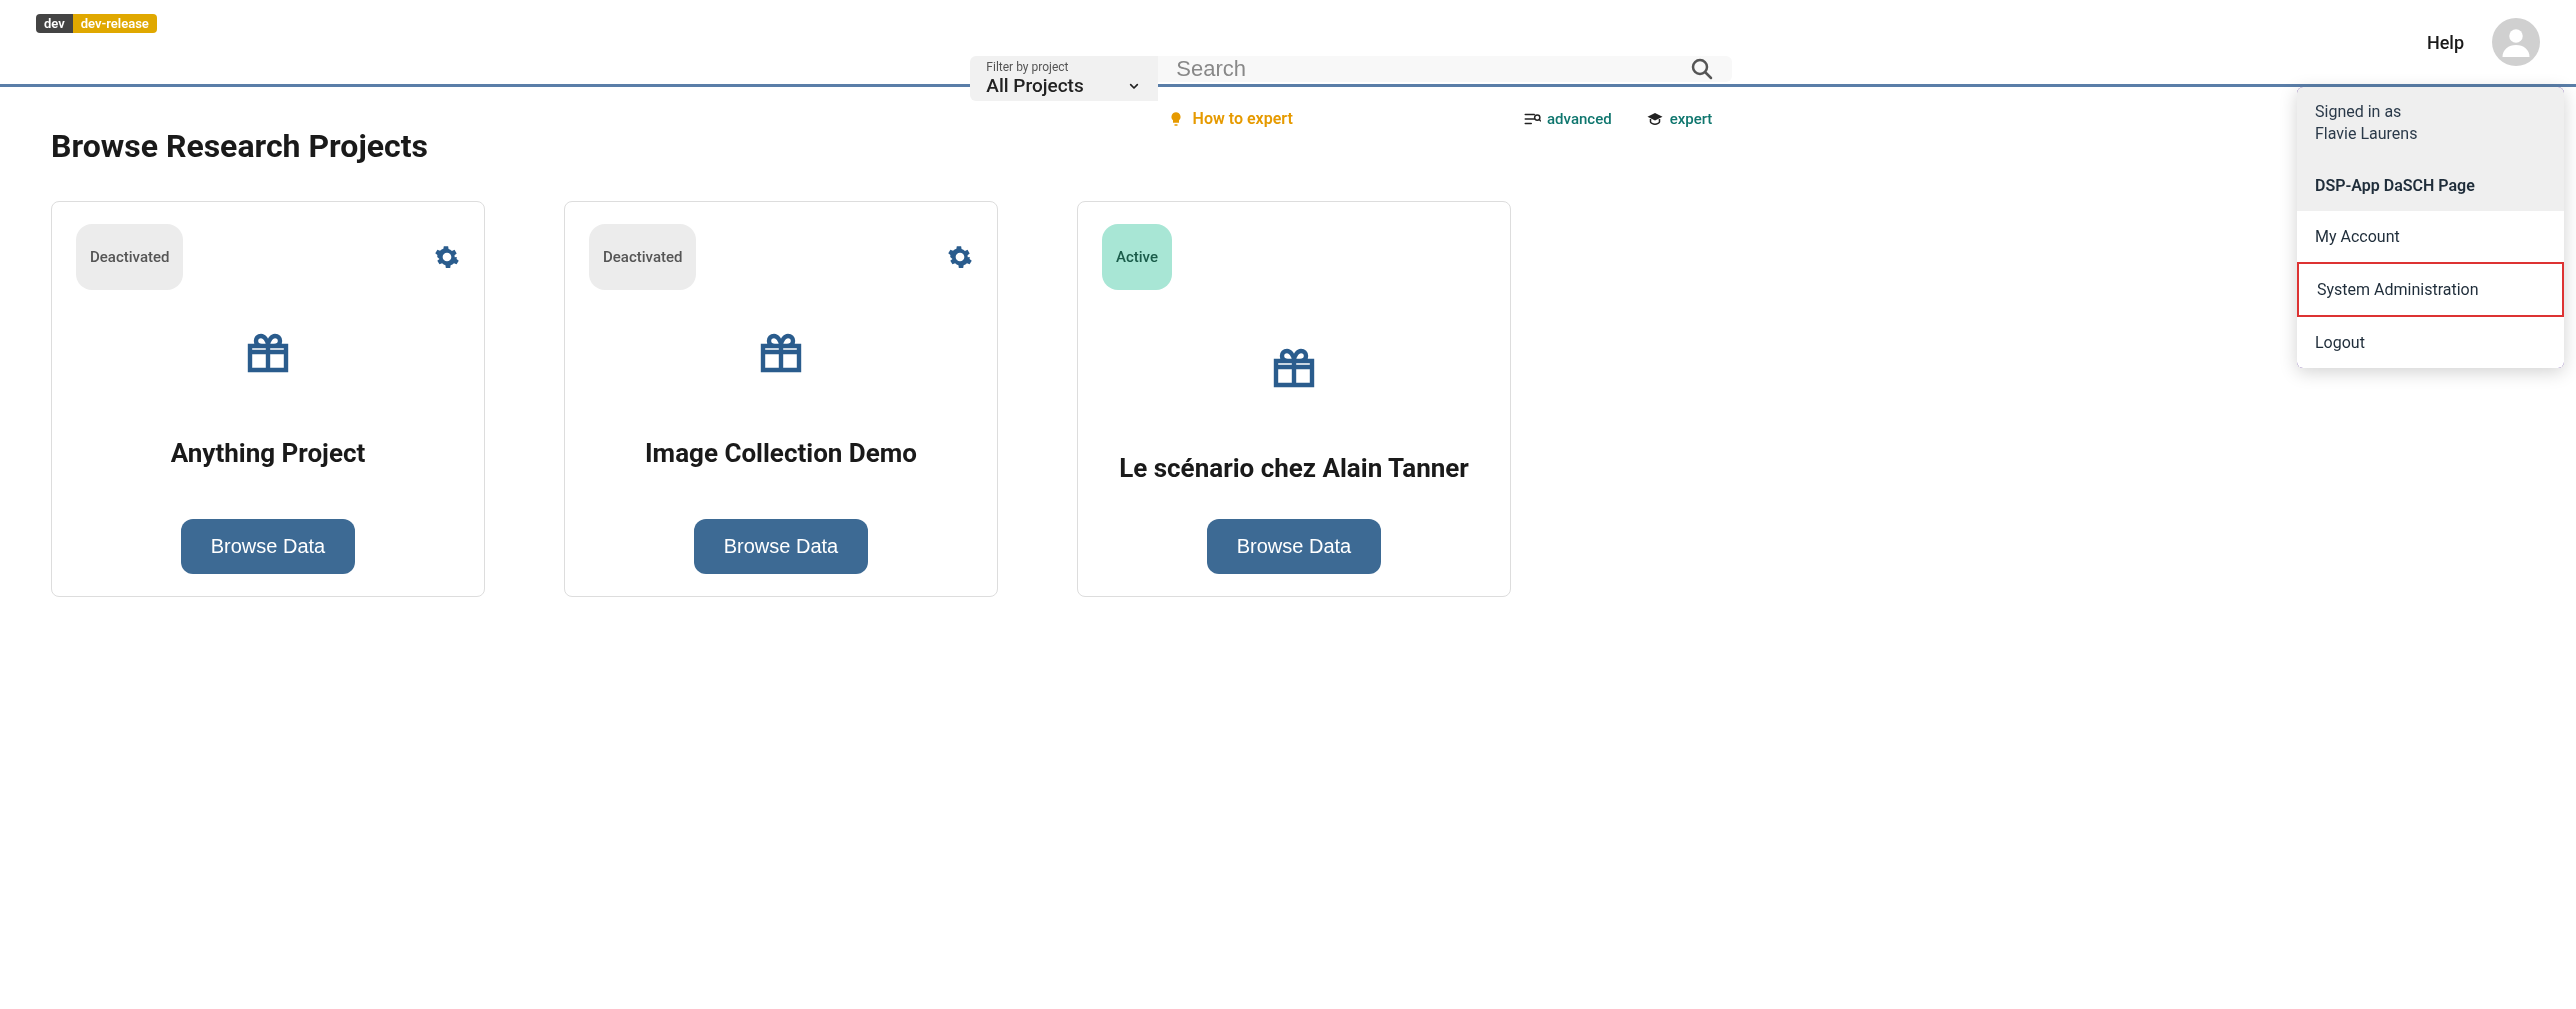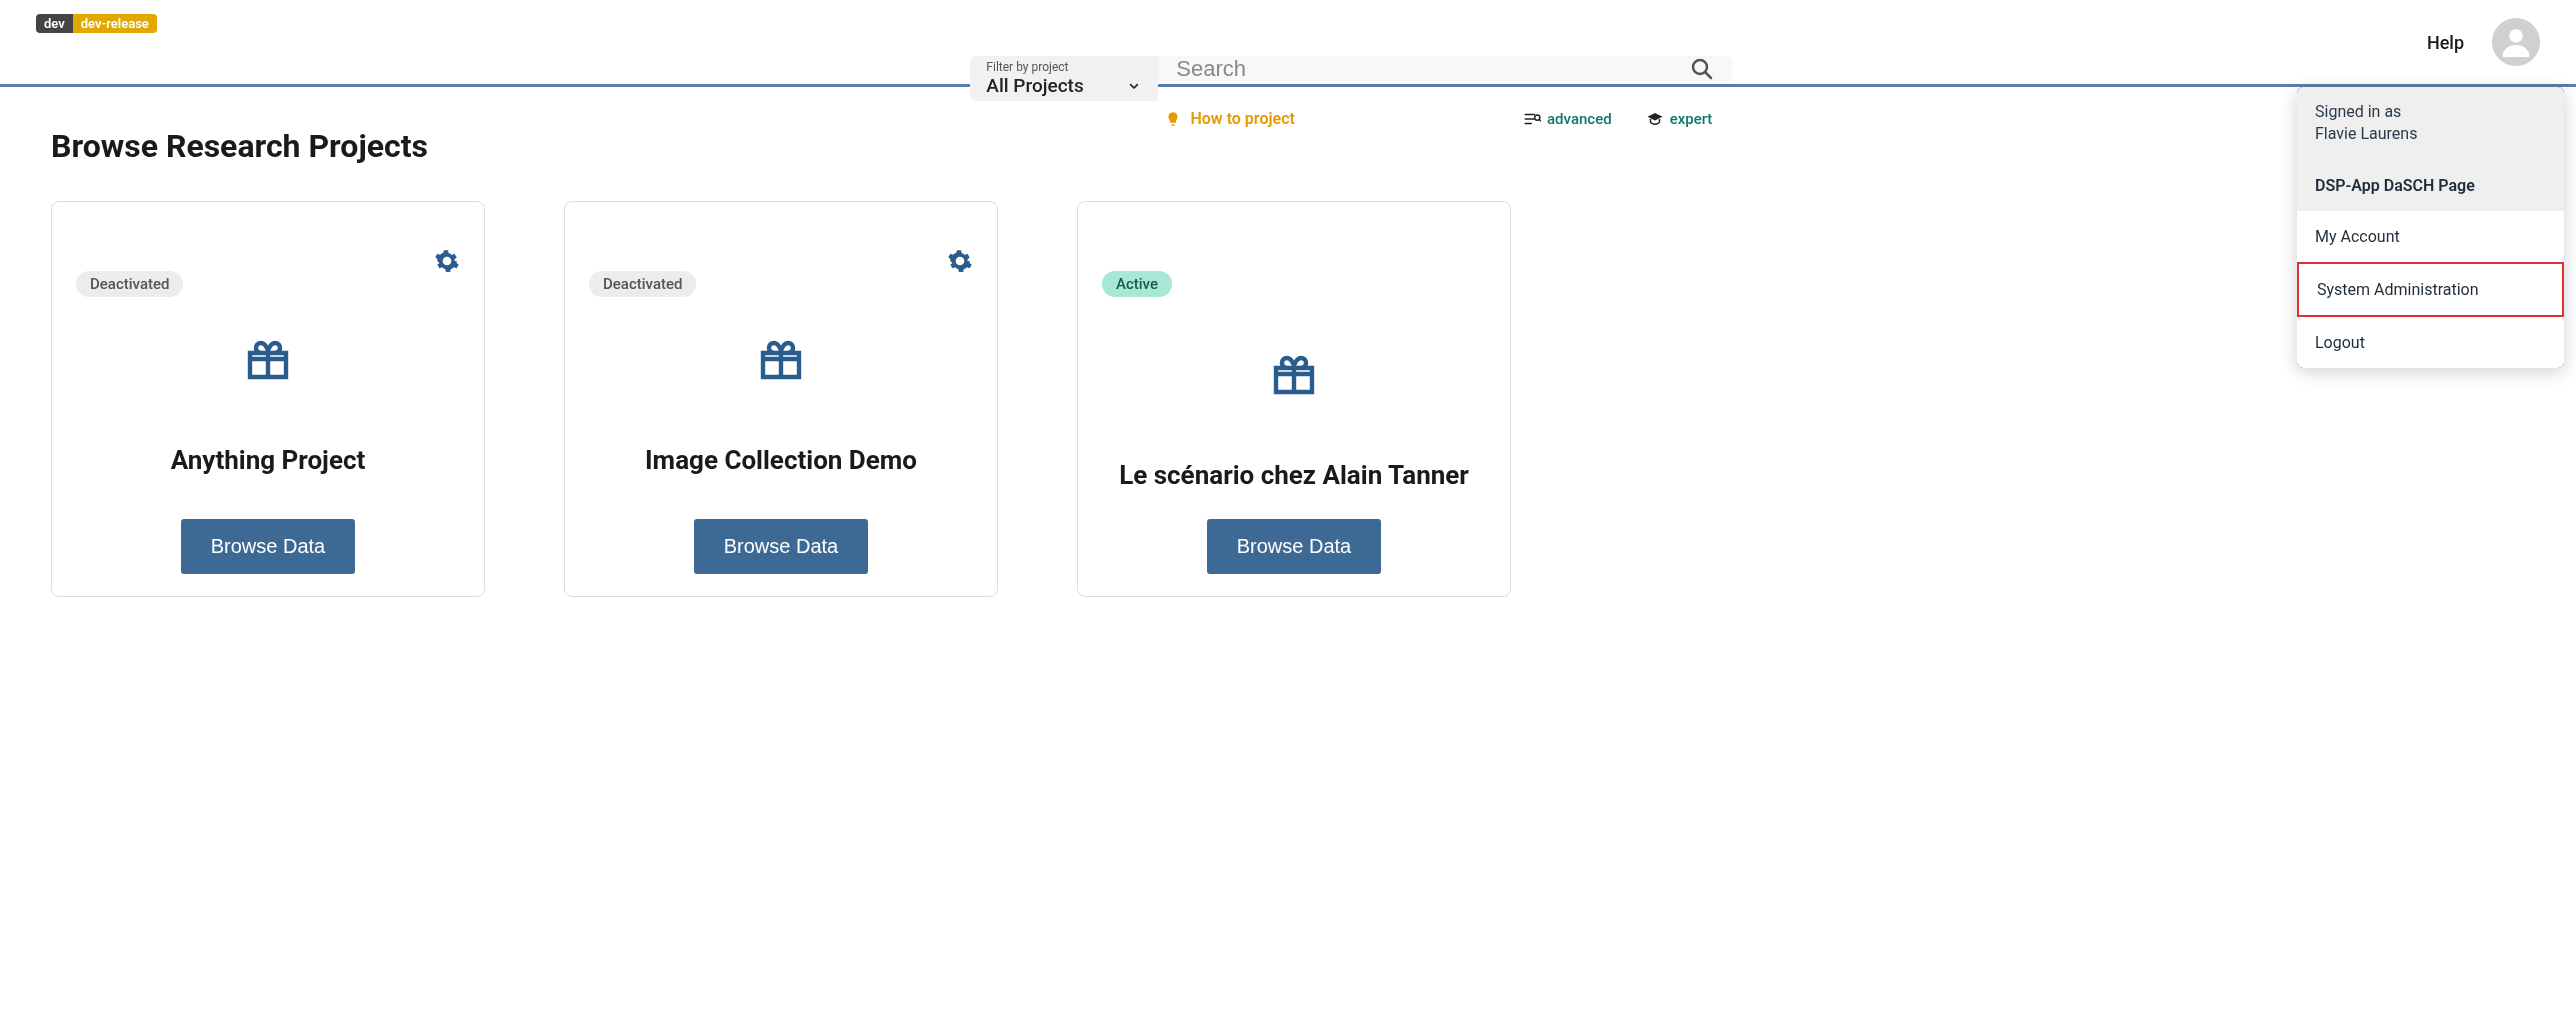--- a/index.html
+++ b/index.html
@@ -31,27 +31,27 @@
     .adv-link, .exp-link { display: flex; align-items: center; gap: 6px; color: #0f766e; font-size: 15px; font-weight: 500; cursor: pointer; }
     .right-block { display: flex; align-items: center; gap: 28px; margin-left: auto; padding-top: 10px; }
     .help-link { font-size: 18px; font-weight: 500; color: #1a1a1a; cursor: pointer; }
     .avatar { width: 48px; height: 48px; border-radius: 50%; background: #d0d0d0; display: flex; align-items: center; justify-content: center; cursor: pointer; }
     .avatar svg { width: 36px; height: 36px; fill: #fff; }
     .page { padding: 40px 51px; position: relative; }
     .page-title { font-size: 32px; font-weight: 700; margin-bottom: 36px; }
     .cards { display: flex; gap: 79px; }
     .card { width: 434px; border: 1px solid #ddd; border-radius: 8px; padding: 22px 24px; display: flex; flex-direction: column; align-items: center; min-height: 396px; position: relative; }
     .card-head { display: flex; justify-content: space-between; width: 100%; align-items: center; }
-    .status-chip { padding: 4px 14px; border-radius: 16px; font-size: 15px; font-weight: 500; margin-top: 47px; }
+    .status-chip { padding: 24px 14px; border-radius: 16px; font-size: 15px; font-weight: 500; }
     .chip-deact { background: #ececec; color: #555; }
     .chip-active { background: #a8e6d5; color: #1a5c4a; }
     .gear { width: 26px; height: 26px; color: #2a5c8d; cursor: pointer; }
     .gift-icon { margin-top: 40px; width: 48px; height: 48px; color: #2a5c8d; }
     .card-title { font-size: 26px; font-weight: 700; margin-top: 59px; text-align: right; line-height: 1.3; }
-    .browse-btn { margin-top: auto; background: #3d6a94; color: #fff; border: none; padding: 16px 30px; font-size: 20px; font-weight: 500; border-radius: 3px; cursor: pointer; }
+    .browse-btn { margin-top: auto; background: #3d6a94; color: #fff; border: none; padding: 16px 30px; font-size: 20px; font-weight: 500; border-radius: 12px; cursor: pointer; }
     .user-menu { position: absolute; top: 0px; right: 12px; width: 267px; background: #4c1d95; border-radius: 6px; box-shadow: 0 4px 18px rgba(0,0,0,0.18); z-index: 100; overflow: hidden; }
     .menu-section-head { background: #efefef; padding: 14px 18px; font-size: 16px; color: #2b3a4a; line-height: 1.4; }
     .menu-item { padding: 16px 18px; font-size: 16px; color: #1f2d3a; cursor: pointer; background: #fff; }
     .menu-item.highlight-bg { background: #efefef; font-weight: 600; }
     .menu-item.outlined { border: 2px solid #d33; }
     .small-icon { width: 18px; height: 18px; }
   </style>
 </head>
 <body>
 
@@ -80,21 +80,21 @@
             <circle cx="10" cy="10" r="7" fill="none" stroke="#555" stroke-width="2.5"></circle>
             <line x1="15.5" y1="15.5" x2="21" y2="21" stroke="#555" stroke-width="2.5" stroke-linecap="round"></line>
           </svg>
       </div>
     </div>
     <div class="hint-row">
       <div class="hint-left">
         <svg class="small-icon lightbulb" viewBox="0 0 24 24">
             <path d="M12 3a6 6 0 0 0-4 10.5V17h8v-3.5A6 6 0 0 0 12 3zm-2 16h4v2h-4z" fill="#e69a00"></path>
           </svg>
-        <span class="how-search">How to project</span>
+        <span class="how-search">How to expert</span>
       </div>
       <div class="adv-link">
         <svg class="small-icon" viewBox="0 0 24 24">
             <path d="M3 6h12M3 12h12M3 18h8" stroke="#222" stroke-width="2" stroke-linecap="round"></path>
             <circle cx="19" cy="10" r="3.5" fill="none" stroke="#222" stroke-width="2"></circle>
             <line x1="21.5" y1="12.5" x2="24" y2="15" stroke="#222" stroke-width="2"></line>
           </svg>
         <span>advanced</span>
       </div>
       <div class="exp-link">

